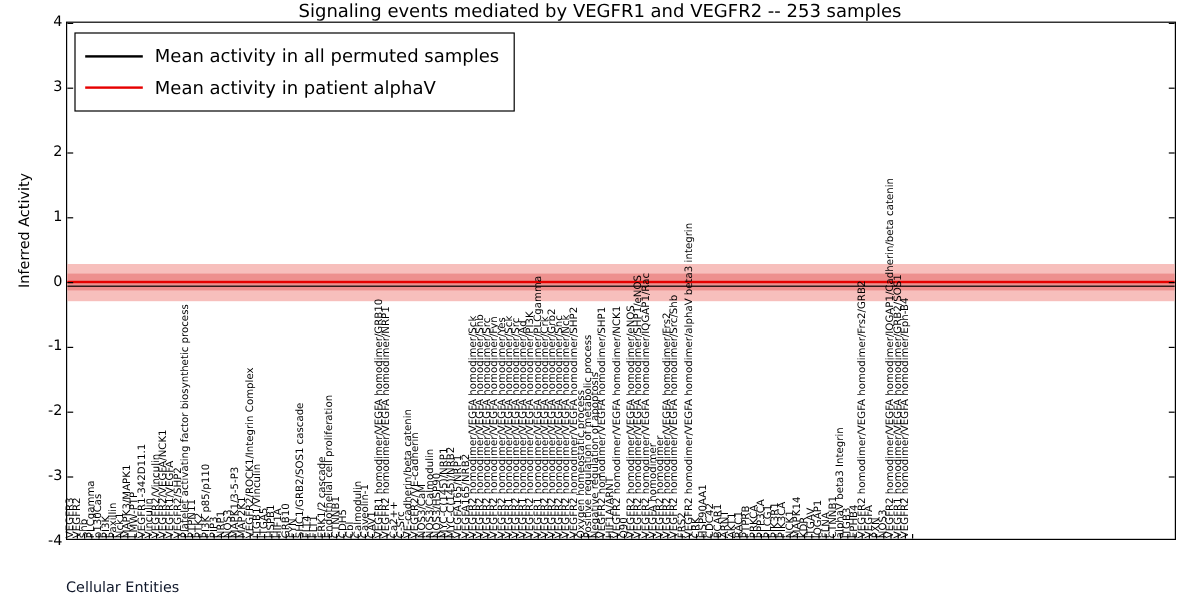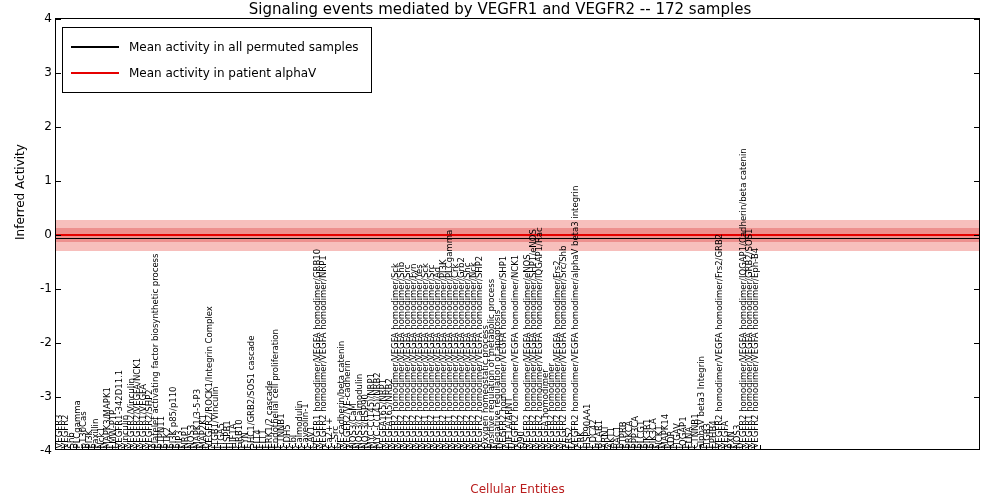--- a/index.html
+++ b/index.html
@@ -54,23 +54,23 @@
     transform-origin: center center;
     color: #000;
     white-space: nowrap;
   }
   
   #xlabel {
     position: absolute;
     left: 55px;
     top: 482px;
     width: 925px;
-    text-align: center;
+    text-align: left;
     font-size: 12px;
-    color: #b91c1c;
+    color: #0f172a;
   }
   
   .ytick {
     position: absolute;
     right: 0;
     width: 48px;
     text-align: right;
     font-size: 12px;
     color: #000;
     transform: translateY(-50%);
@@ -143,21 +143,21 @@
     align-items: center;
     height: 26px;
   }
   .legend-swatch {
     width: 48px;
     height: 2px;
     margin-right: 10px;
     flex: none;
   }
   .legend-label {
-    font-size: 12px;
+    font-size: 15px;
     color: #000;
     white-space: nowrap;
   }
   
   #xticklabels {
     position: absolute;
     left: 55px;
     top: 450px;
     width: 925px;
     height: 0;
@@ -172,21 +172,21 @@
     color: #000;
     white-space: nowrap;
     padding-left: 2px;
   }
 </style>
 </head>
 <body>
 
 <div id="figure">
 
-  <div id="chart-title">Signaling events mediated by VEGFR1 and VEGFR2 -- 172 samples</div>
+  <div id="chart-title">Signaling events mediated by VEGFR1 and VEGFR2 -- 253 samples</div>
 
   <div id="ylabel">Inferred Activity</div>
   <div id="xlabel">Cellular Entities</div>
 
   <div id="ytick-holder">
       <div class="ytick" style="top: 432px;">-4</div>
       <div class="ytick" style="top: 378px;">-3</div>
       <div class="ytick" style="top: 324px;">-2</div>
       <div class="ytick" style="top: 270px;">-1</div>
       <div class="ytick" style="top: 216px;">0</div>

